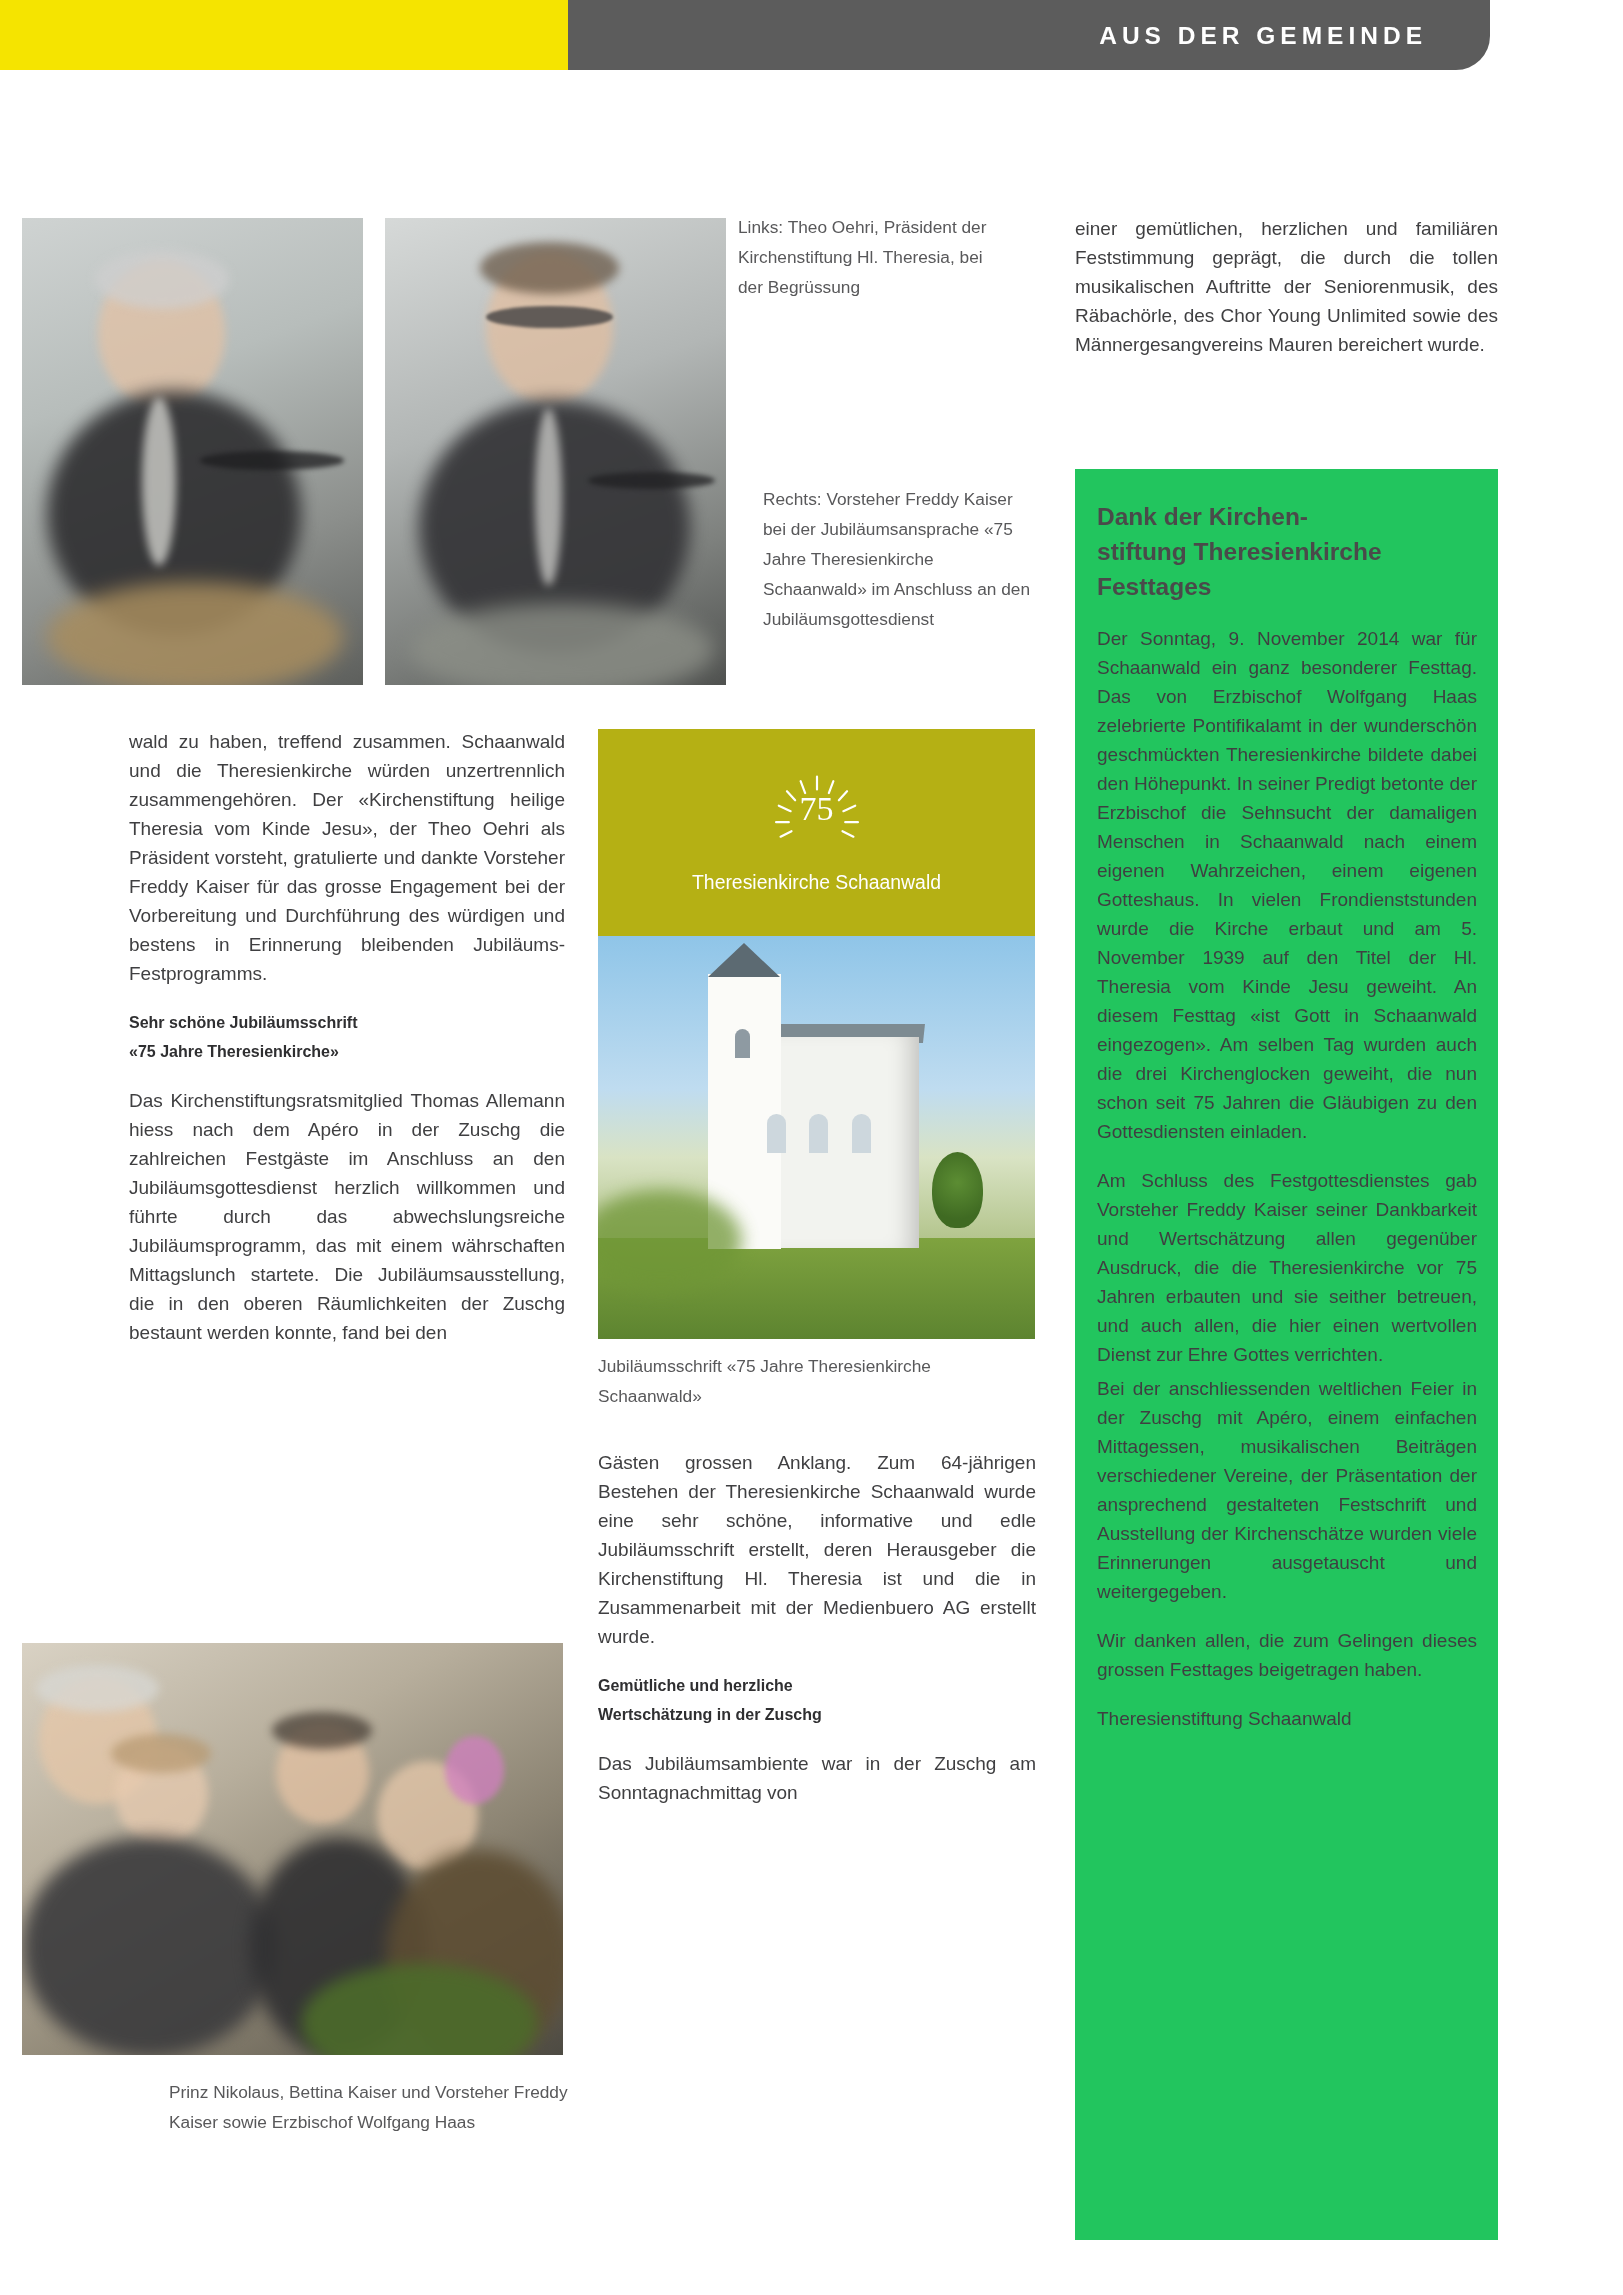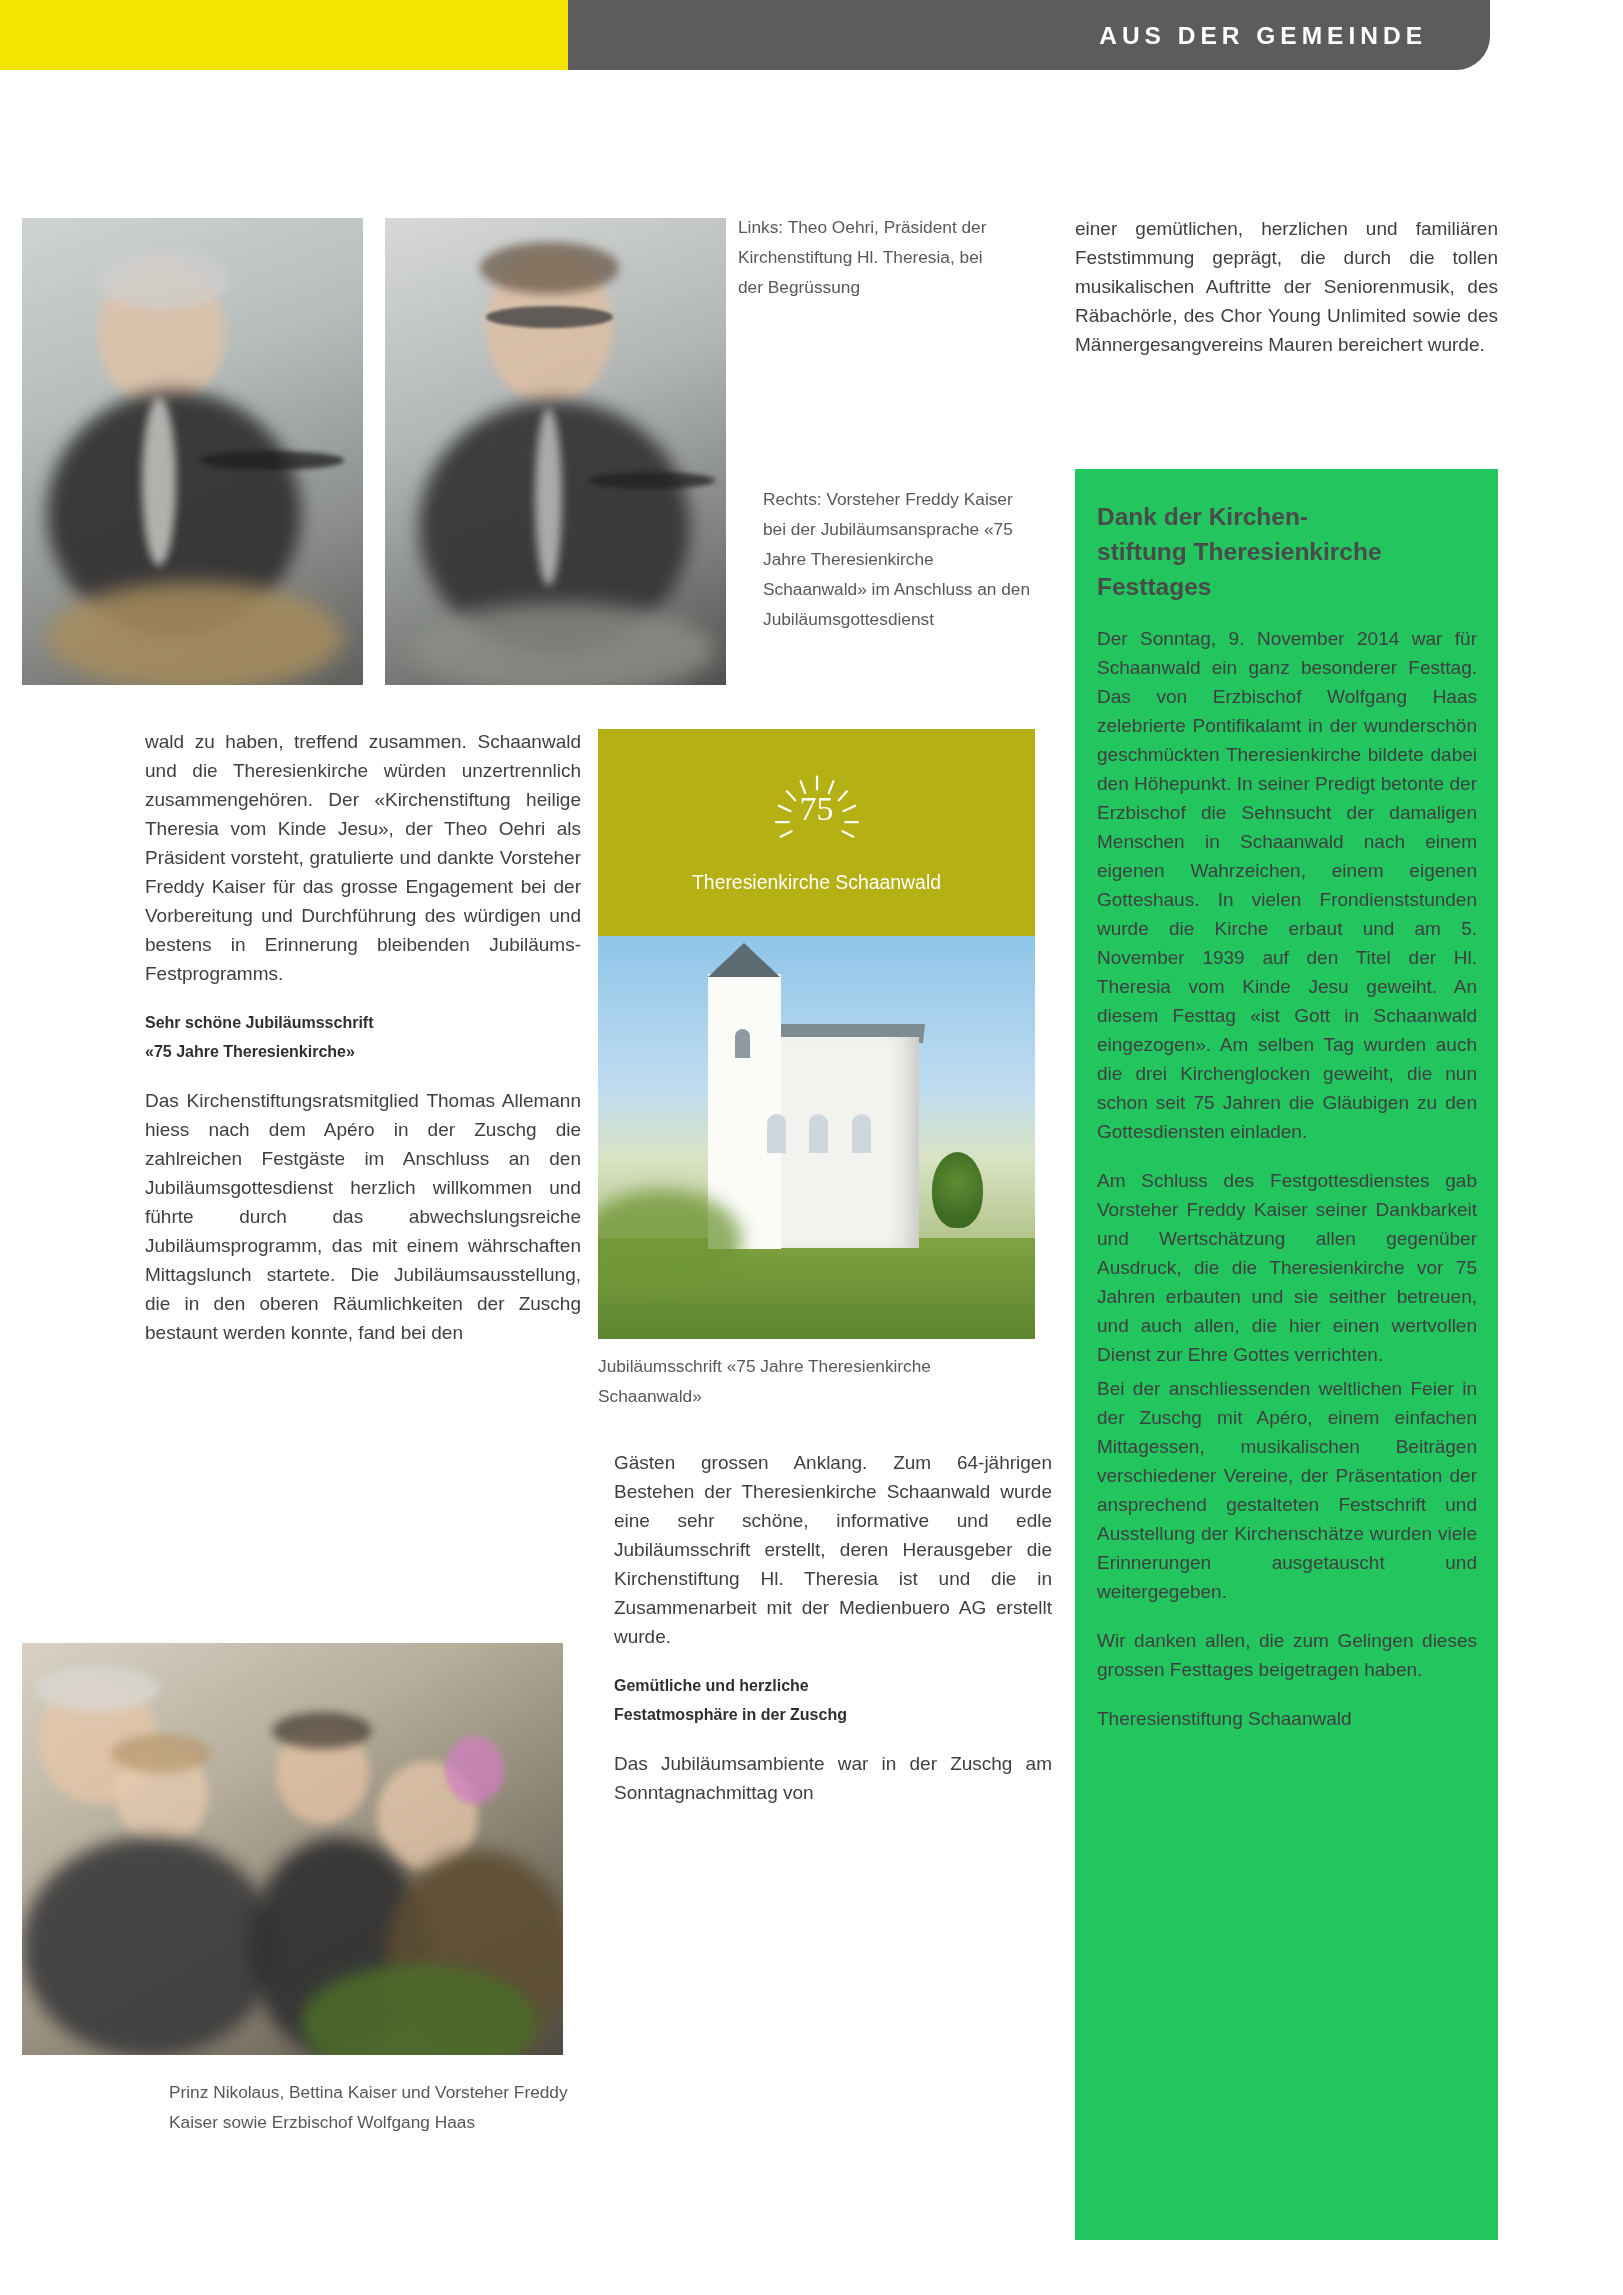--- a/index.html
+++ b/index.html
@@ -166,21 +166,20 @@
     color: #58585a;
   }
   .body-col {
     position: absolute;
     font-size: 19px;
     line-height: 29px;
     text-align: justify;
     color: #3f3f41;
     -webkit-hyphens: auto;
     hyphens: auto;
-    margin-left: 16px;
   }
   .subhead {
     font-weight: bold;
     color: #2f2f31;
     font-size: 16px;
     line-height: 29px;
   }
   p { margin: 0 0 20px 0; }
   p:last-child { margin-bottom: 0; }
 
@@ -325,21 +324,21 @@
   <div class="tree" style="left:334px;top:216px;"></div>
   <div class="blob" style="left:-17px;top:254px;width:161px;height:101px;background:#6f9636;filter:blur(8.5px);"></div>
 </div>
 
 <div class="caption" style="left:598px;top:1351px;width:440px;">Jubiläumsschrift «75 Jahre Theresienkirche Schaanwald»</div>
 
 <div class="body-col" style="left:598px;top:1448px;width:438px;">
   <p>Gästen grossen Anklang. Zum 64-jährigen Bestehen der Theresienkirche Schaanwald wurde eine sehr schöne, informative und edle Jubiläumsschrift erstellt, deren Herausgeber die Kirchenstiftung Hl. Theresia ist und die in Zusammenarbeit mit der Medienbuero AG erstellt wurde.</p>
   <div class="subhead" style="margin-bottom:20px;">
     <div>Gemütliche und herzliche</div>
-    <div>Festatmosphäre in der Zuschg</div>
+    <div>Wertschätzung in der Zuschg</div>
   </div>
   <p>Das Jubiläumsambiente war in der Zuschg am Sonntagnachmittag von</p>
 </div>
 
 <div class="photo photo-3">
   <div class="blob" style="left:17px;top:34px;width:118px;height:127px;background:#e6c7a8;"></div>
   <div class="blob" style="left:13.5px;top:22px;width:123px;height:47px;background:#d8d8d4;"></div>
   <div class="blob" style="left:93px;top:101px;width:93px;height:101px;background:#e8cbb0;"></div>
   <div class="blob" style="left:89px;top:91px;width:100px;height:39px;background:#b89a72;"></div>
   <div class="blob" style="left:254px;top:80px;width:93px;height:101px;background:#e5c3a4;"></div>

